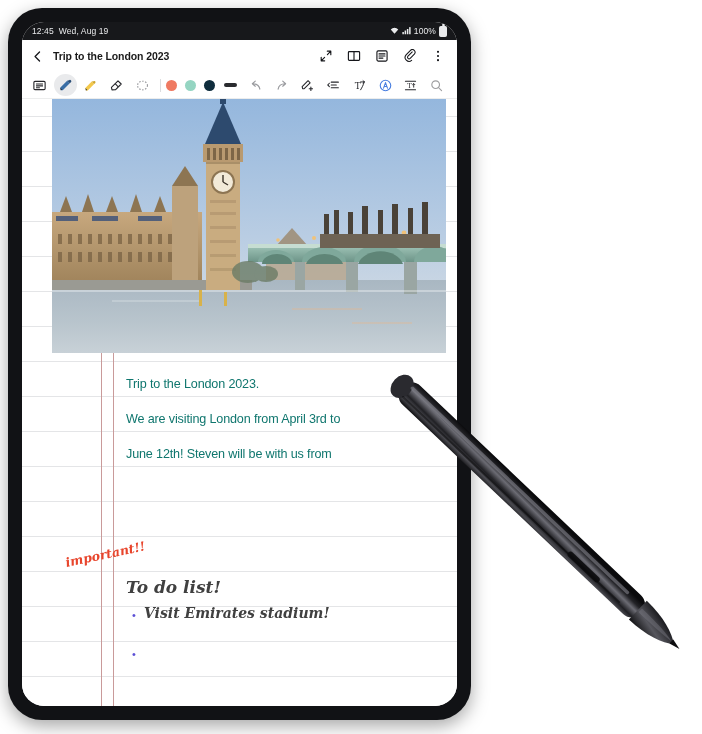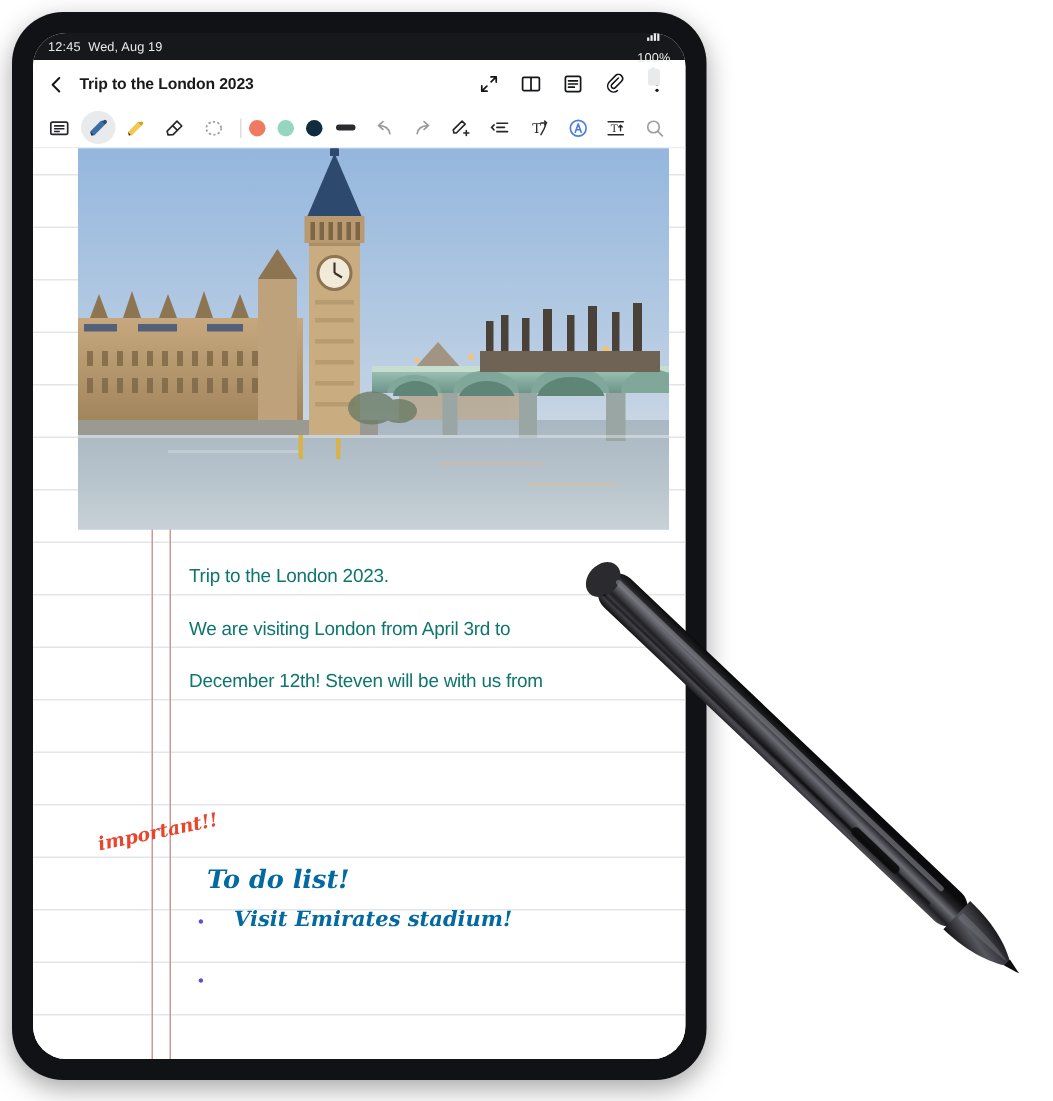--- a/index.html
+++ b/index.html
@@ -11,21 +11,21 @@
           background:#111215;border-radius:34px;
           box-shadow:0 6px 18px rgba(0,0,0,.35);}
   #screen{position:absolute;left:14px;top:14px;width:435px;height:684px;
           background:#ffffff;border-radius:22px;overflow:hidden;}
 
   
   #statusbar{position:relative;height:18px;background:#17181b;color:#e9eaec;
              display:flex;align-items:center;padding:0 10px;font-size:8.5px;
              letter-spacing:.1px;}
   #statusbar .left{display:flex;align-items:center;gap:5px;}
-  #statusbar .right{margin-left:auto;display:flex;align-items:center;gap:3px;flex-direction:column;}
+  #statusbar .right{margin-left:auto;display:flex;align-items:center;gap:3px;}
   .st-ico{display:inline-block;}
   .batt{width:6px;height:9px;border:1px solid #e9eaec;border-radius:1.5px;
         position:relative;background:#e9eaec;}
   .batt:after{content:"";position:absolute;left:1.5px;top:-2.2px;width:3px;
               height:1.4px;background:#e9eaec;border-radius:1px;}
 
   
   #titlebar{height:32px;background:#fff;display:flex;align-items:center;
             padding:0 8px;gap:6px;}
   #titlebar .title{font-size:10.5px;font-weight:bold;color:#1a1a1a;
@@ -59,21 +59,21 @@
 
   
   .ntext{position:absolute;color:#0f766e;font-size:12.6px;
          font-family:"Liberation Sans",sans-serif;letter-spacing:-.15px;
          white-space:nowrap;}
   
   .hw{position:absolute;font-family:"DejaVu Serif",serif;font-style:italic;
       white-space:nowrap;}
   .hw-red{color:#e8452c;font-size:12.5px;font-weight:bold;
           transform:rotate(-12deg);transform-origin:left bottom;}
-  .hw-blue{color:#0369a1;font-weight:bold;margin-left:12px;}
+  .hw-blue{color:#404040;font-weight:bold;}
   .bullet{position:absolute;color:#5b4fd6;font-size:11px;}
 
   
   #pen{position:absolute;left:380px;top:350px;width:330px;height:345px;
        pointer-events:none;}
 </style>
 </head>
 <body>
 
 <div id="device">
@@ -446,21 +446,21 @@
 
           <g fill="#d8b24a">
             <rect x="147" y="196" width="3" height="16"></rect>
             <rect x="172" y="198" width="3" height="14"></rect>
           </g>
         </svg>
       </div>
 
       <div class="ntext" style="left:104px;top:278px">Trip to the London 2023.</div>
       <div class="ntext" style="left:104px;top:313px">We are visiting London from April 3rd to</div>
-      <div class="ntext" style="left:104px;top:348px">December 12th! Steven will be with us from</div>
+      <div class="ntext" style="left:104px;top:348px">June 12th! Steven will be with us from</div>
 
       <div class="hw hw-red" style="left:45px;top:456px">important!!</div>
       <div class="hw hw-blue" style="left:104px;top:478px;font-size:17px">To do list!</div>
 
       <div class="bullet" style="left:110px;top:510px">•</div>
       <div class="hw hw-blue" style="left:122px;top:506px;font-size:14px">Visit Emirates stadium!</div>
 
       <div class="bullet" style="left:110px;top:549px">•</div>
     </div>
   </div>

